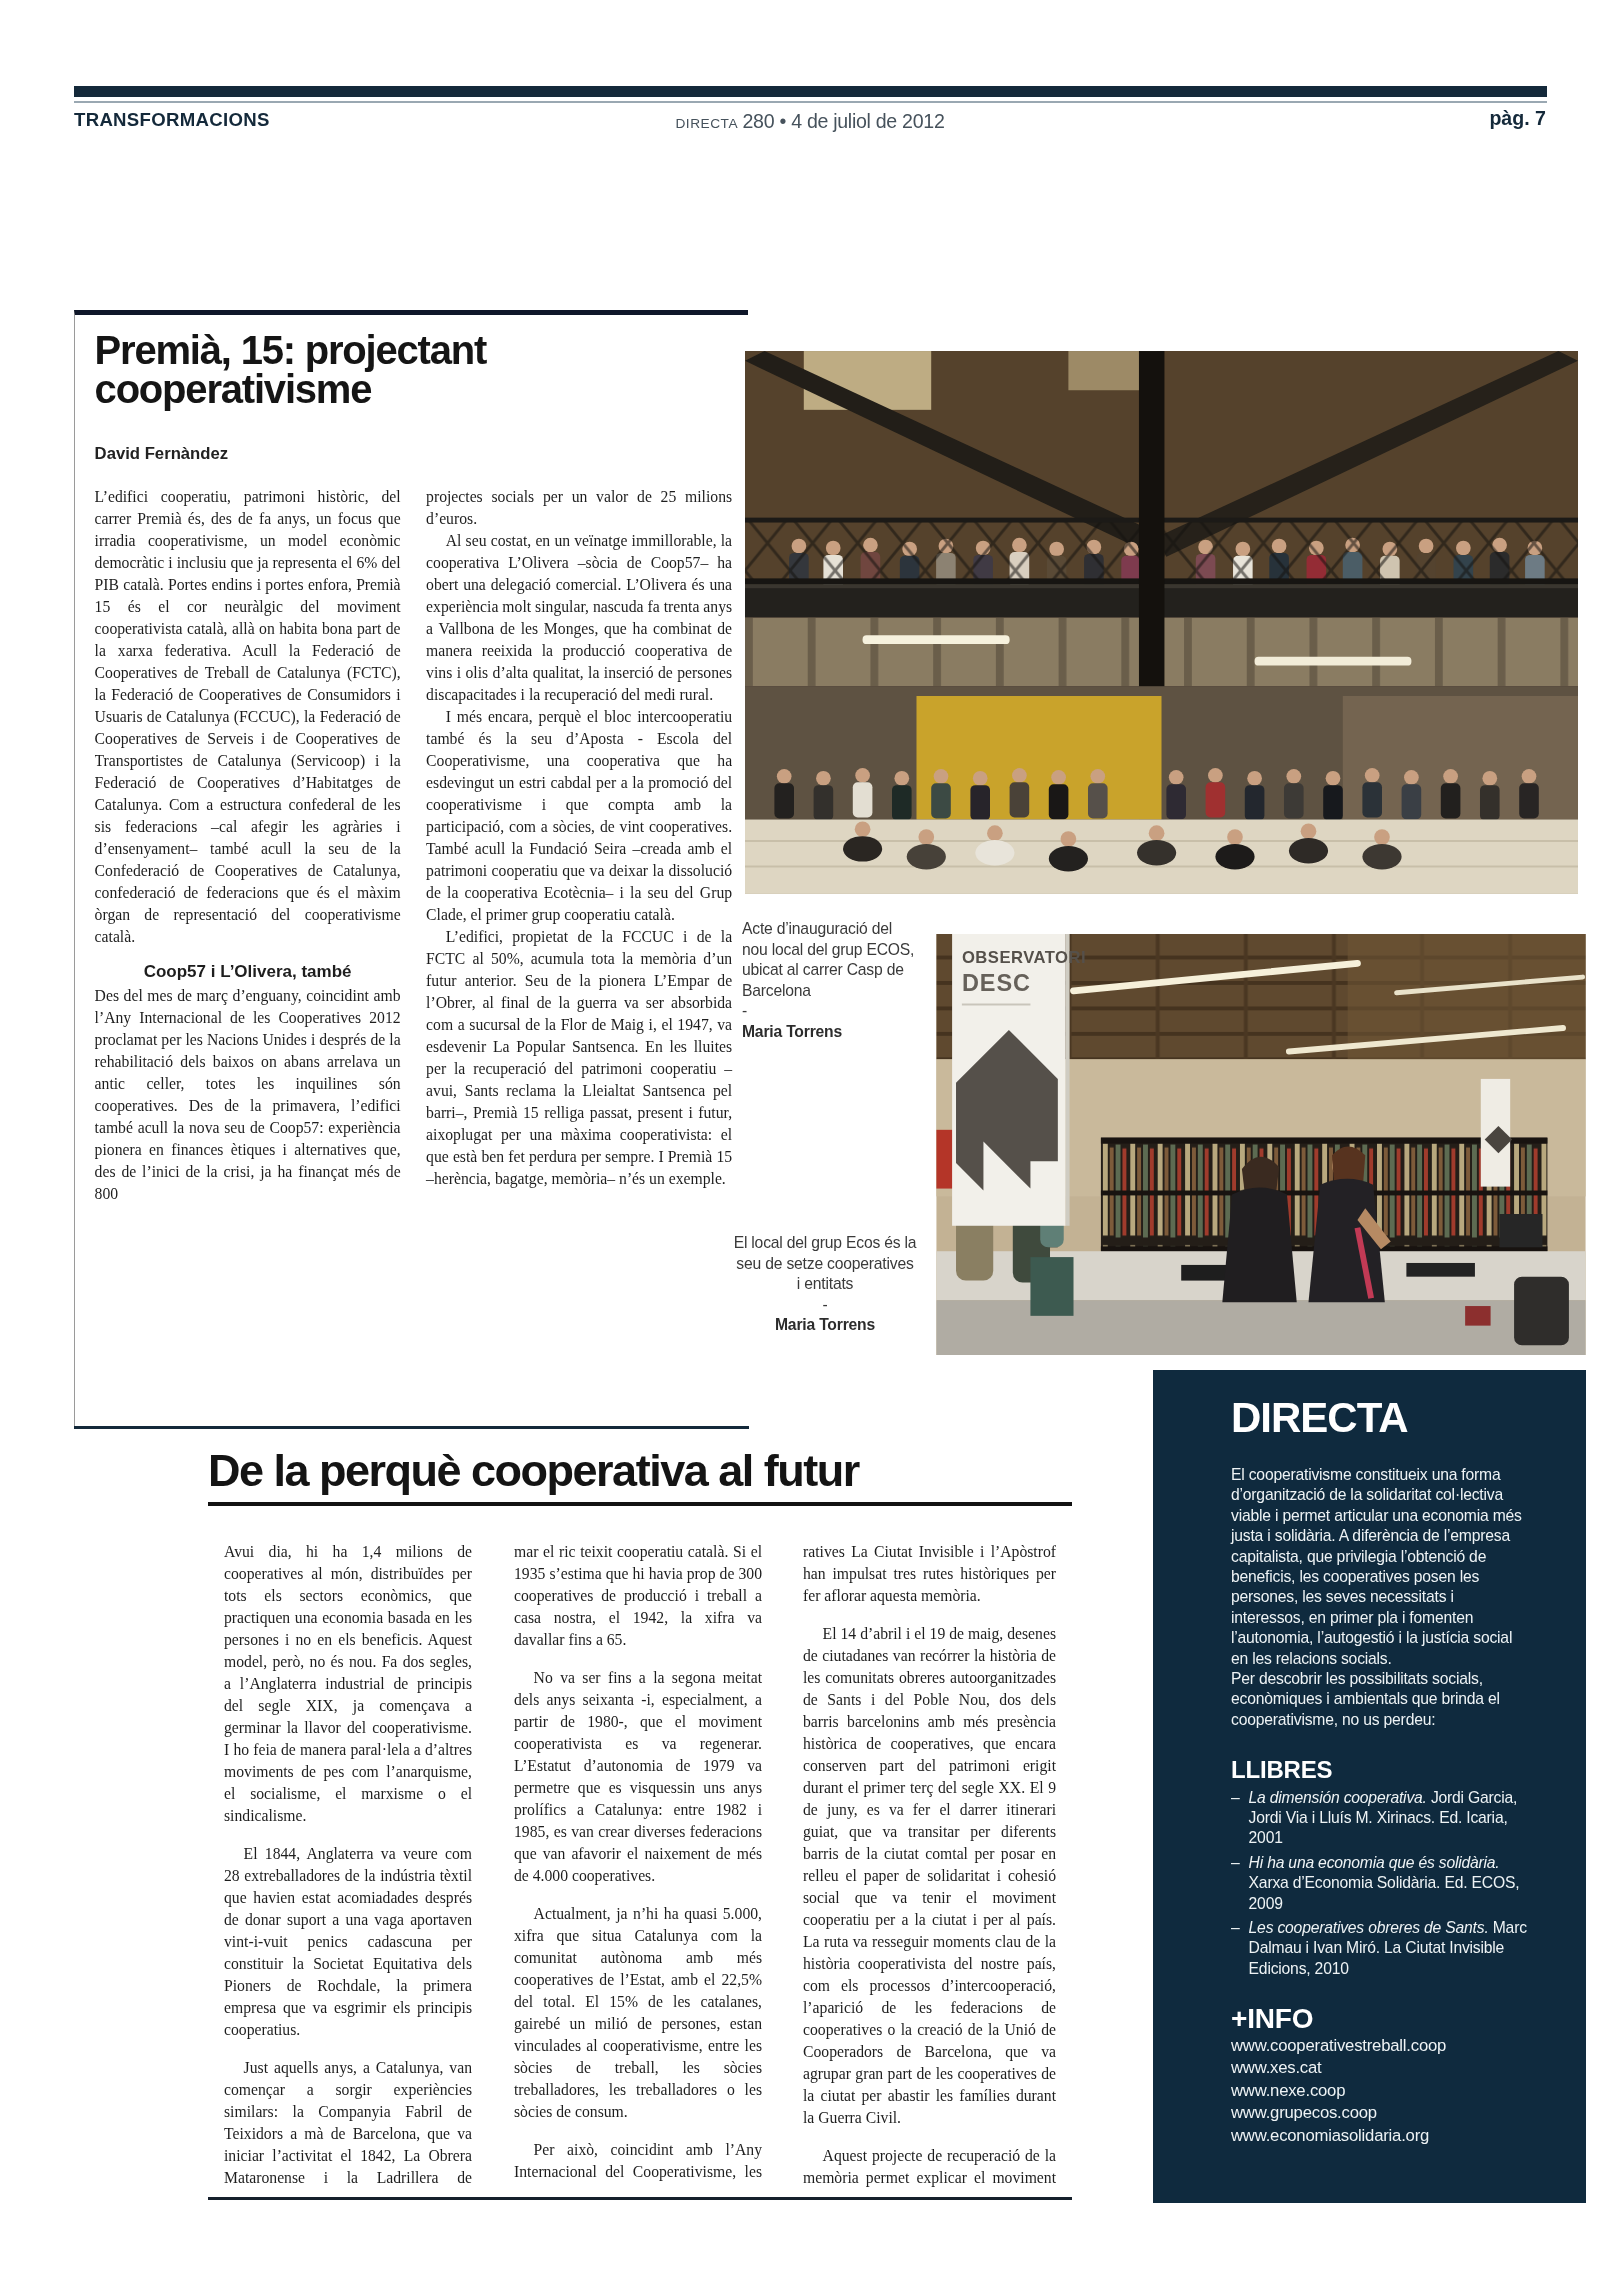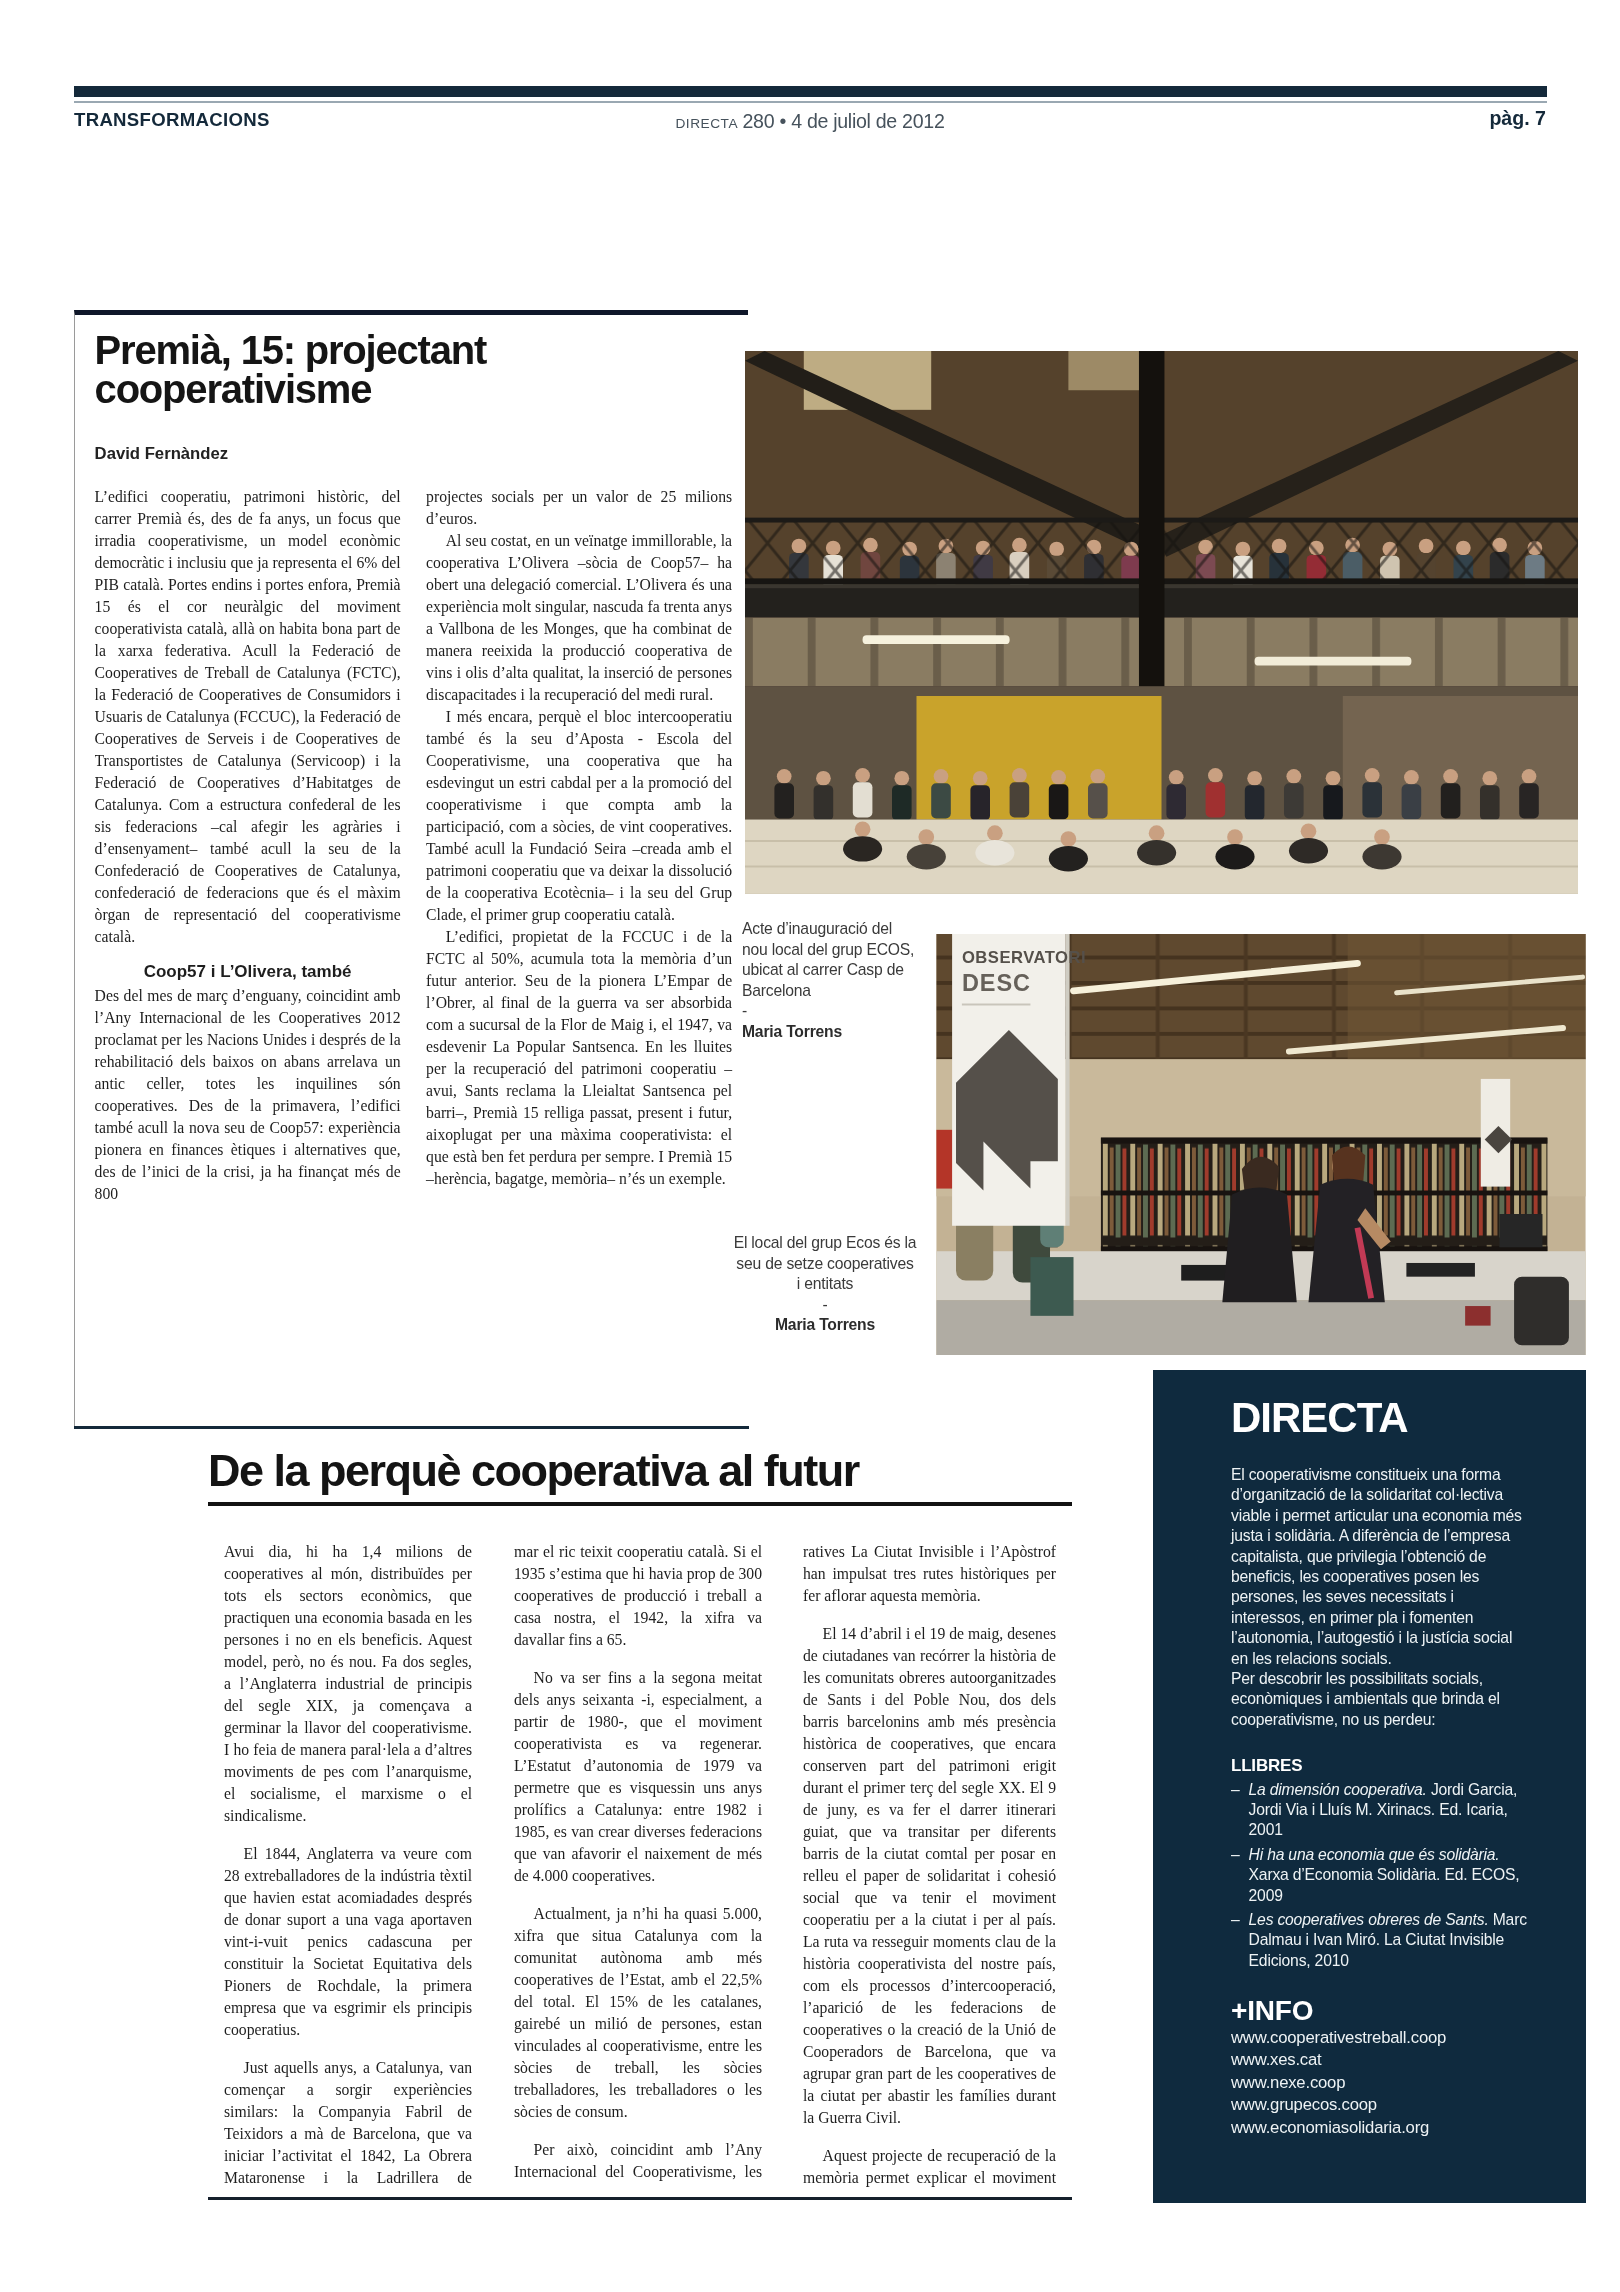--- a/index.html
+++ b/index.html
@@ -50,21 +50,21 @@
   .a2-c1{left:208px;}
   .a2-c2{left:498px;}
   .a2-c3{left:787px;width:285px;}
   .a2-bottom{left:208px;top:2197px;width:864px;height:2.9px;background:#16202c;}
 
   
   .sidebar{left:1153px;top:1370px;width:433px;height:833px;background:#0f2a3e;color:#eef3f5;
            box-sizing:border-box;padding:23.5px 55px 19.6px 78px;overflow:hidden;letter-spacing:-0.2px;}
   .sb-heading{font-size:42px;font-weight:bold;letter-spacing:-1px;color:#ffffff;margin-bottom:23.5px;}
   .sb-intro{font-size:15.7px;line-height:20.4px;margin:0;}
-  .sb-books-heading{font-size:17px;font-weight:bold;margin-top:25.5px;color:#fff;}
+  .sb-books-heading{font-size:24px;font-weight:bold;margin-top:25.5px;color:#fff;}
   .sb-book{position:relative;padding-left:17.6px;font-size:15.7px;line-height:20.4px;margin-top:3.9px;}
   .sb-book:before{content:"–";position:absolute;left:0;top:0;}
   .sb-book .bk-title{font-style:italic;}
   .sb-info-heading{font-size:28px;font-weight:bold;margin-top:23.5px;color:#fff;}
   .sb-link{font-size:16.7px;line-height:22.5px;color:#eef3f5;text-decoration:none;display:block;cursor:pointer;}
 </style>
 </head>
 <body>
 
 <div class="page">

